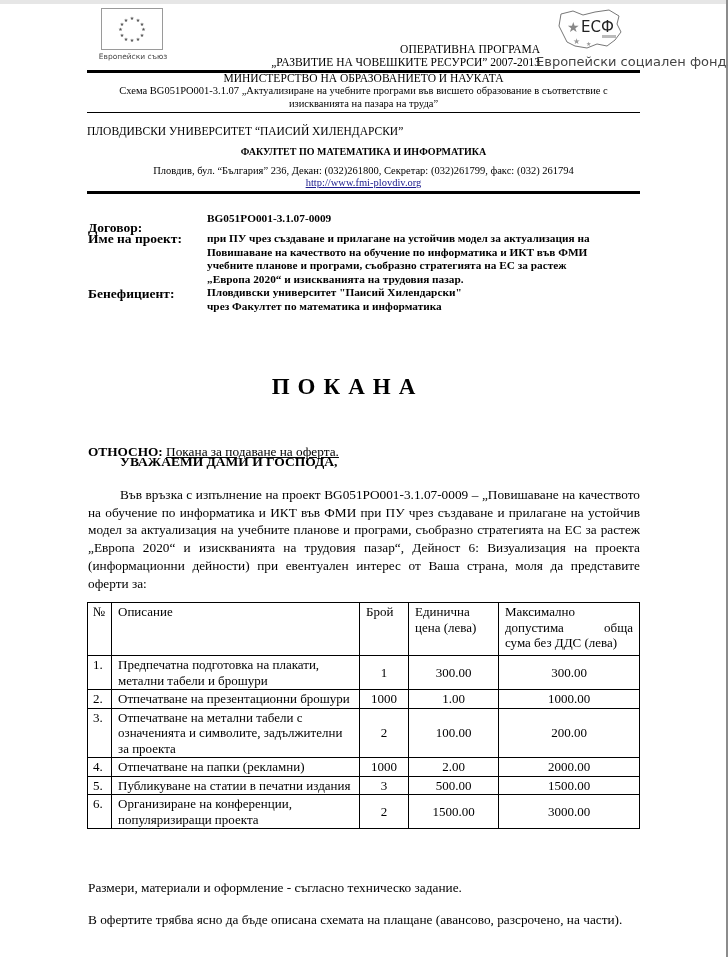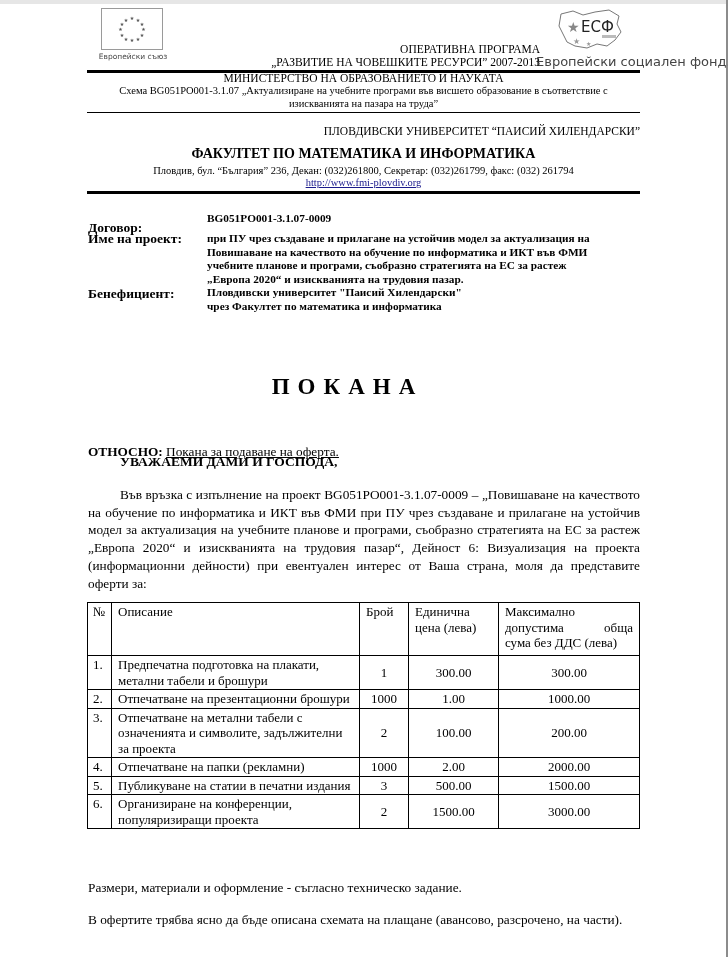--- a/index.html
+++ b/index.html
@@ -19,22 +19,22 @@
   .esf-logo { position: absolute; left: 553px; top: 6px; width: 72px; height: 46px; }
   .esf-logo svg { width: 72px; height: 46px; display: block; }
   .esf-caption { position: absolute; left: 536px; top: 54px; width: 104px; font-family: "DejaVu Sans", sans-serif; font-size: 13px; color: #444; white-space: nowrap; }
 
   .op-title { position: absolute; left: 180px; top: 43px; width: 360px; text-align: right; font-size: 11.5px; line-height: 13px; }
   .rule-thick { position: absolute; left: 87px; width: 553px; height: 3px; background: #000; }
   .rule-thin { position: absolute; left: 87px; width: 553px; height: 1px; background: #000; }
   .ministry { position: absolute; left: 87px; top: 72px; width: 553px; text-align: center; font-size: 11.5px; line-height: 13px; }
   .scheme { position: absolute; left: 87px; top: 85px; width: 553px; text-align: center; font-size: 10.5px; line-height: 12.5px; }
 
-  .univ { position: absolute; left: 87px; top: 125px; width: 553px; text-align: right; font-size: 11.5px; }
-  .faculty { position: absolute; left: 87px; top: 146px; width: 553px; text-align: center; font-size: 14px; font-weight: bold; }
+  .univ { position: absolute; left: 87px; top: 125px; width: 553px; text-align: left; font-size: 11.5px; }
+  .faculty { position: absolute; left: 87px; top: 146px; width: 553px; text-align: center; font-size: 10px; font-weight: bold; }
   .address { position: absolute; left: 87px; top: 165px; width: 553px; text-align: center; font-size: 10.5px; line-height: 12px; }
   .address a { color: #1a1a8c; text-decoration: underline; }
 
   
   .info-label { position: absolute; left: 88px; font-weight: bold; font-size: 13.5px; }
   .info-value { position: absolute; left: 207px; width: 432px; font-weight: bold; font-size: 11.3px; line-height: 13.6px; }
 
   .pokana { position: absolute; left: 71px; top: 374px; width: 553px; text-align: center; font-weight: bold; font-size: 23px; letter-spacing: 8px; }
   .otnosno { position: absolute; left: 88px; top: 444px; font-size: 13.3px; }
   .otnosno b { font-weight: bold; }

